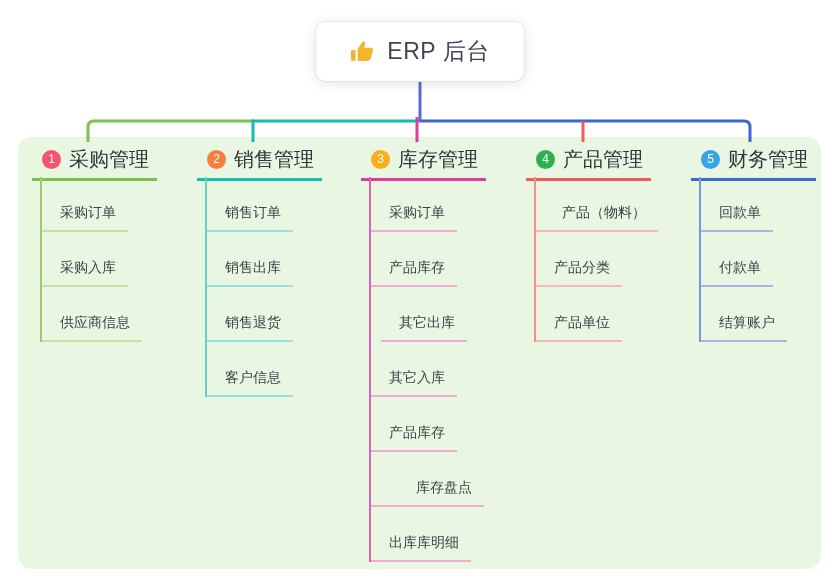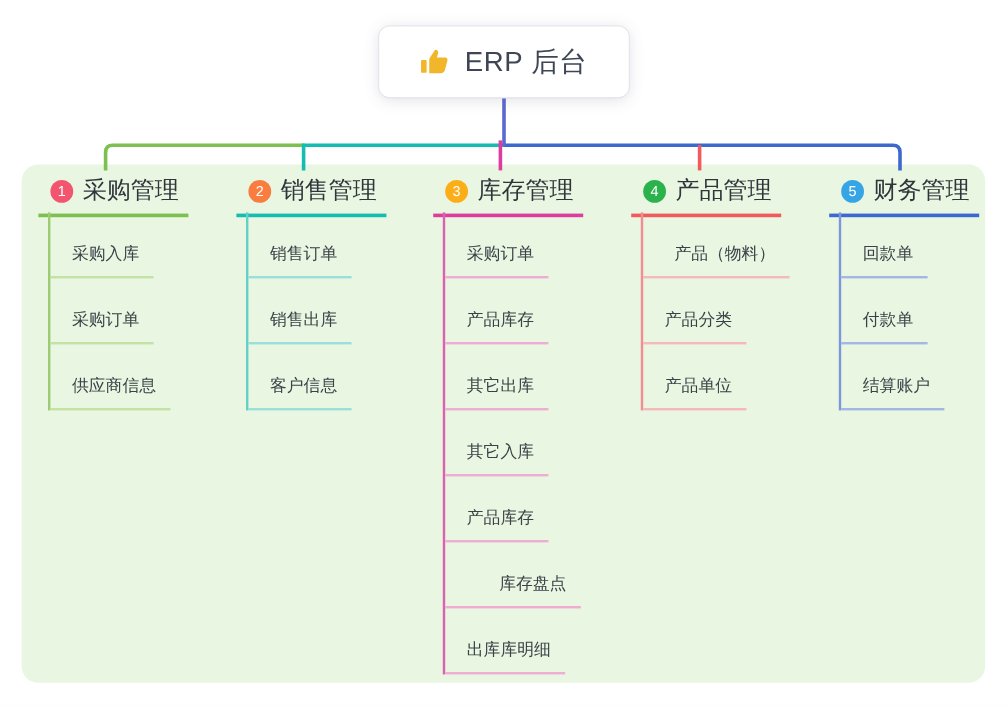--- a/index.html
+++ b/index.html
@@ -62,55 +62,58 @@
     </svg>
     <span class="root-title">ERP 后台</span>
   </div>
 
   <div id="branches">
       <div class="branch" style="left: 32px;"><div class="branch-title" style="border-bottom-color: rgb(125, 191, 80);">
           <span class="badge" style="background: rgb(244, 85, 110);">1</span>
           <span class="branch-label">采购管理</span>
         </div><div class="children" style="border-left-color: rgb(156, 203, 114);">
           <div class="child-row">
-            <div class="child-cell" style="border-bottom-color: rgb(195, 226, 164);"><span>采购入库</span></div>
+            <div class="child-cell" style="border-bottom-color: rgb(195, 226, 164);"><span>采购订单</span></div>
           </div>
           <div class="child-row">
-            <div class="child-cell" style="border-bottom-color: rgb(195, 226, 164);"><span>采购订单</span></div>
+            <div class="child-cell" style="border-bottom-color: rgb(195, 226, 164);"><span>采购入库</span></div>
           </div>
           <div class="child-row">
             <div class="child-cell" style="border-bottom-color: rgb(195, 226, 164);"><span>供应商信息</span></div>
           </div>
         </div></div>
       <div class="branch" style="left: 197px;"><div class="branch-title" style="border-bottom-color: rgb(20, 188, 178);">
           <span class="badge" style="background: rgb(248, 125, 62);">2</span>
           <span class="branch-label">销售管理</span>
         </div><div class="children" style="border-left-color: rgb(102, 207, 198);">
           <div class="child-row">
             <div class="child-cell" style="border-bottom-color: rgb(154, 223, 217);"><span>销售订单</span></div>
           </div>
           <div class="child-row">
             <div class="child-cell" style="border-bottom-color: rgb(154, 223, 217);"><span>销售出库</span></div>
           </div>
           <div class="child-row">
+            <div class="child-cell" style="border-bottom-color: rgb(154, 223, 217);"><span>销售退货</span></div>
+          </div>
+          <div class="child-row">
             <div class="child-cell" style="border-bottom-color: rgb(154, 223, 217);"><span>客户信息</span></div>
           </div>
         </div></div>
       <div class="branch" style="left: 361px;"><div class="branch-title" style="border-bottom-color: rgb(220, 61, 159);">
           <span class="badge" style="background: rgb(251, 174, 23);">3</span>
           <span class="branch-label">库存管理</span>
         </div><div class="children" style="border-left-color: rgb(219, 98, 174);">
           <div class="child-row">
             <div class="child-cell" style="border-bottom-color: rgb(239, 173, 211);"><span>采购订单</span></div>
           </div>
           <div class="child-row">
             <div class="child-cell" style="border-bottom-color: rgb(239, 173, 211);"><span>产品库存</span></div>
           </div>
           <div class="child-row">
-            <div class="child-cell" style="border-bottom-color: rgb(239, 173, 211);"><span>其它出库</span></div>
+            <div class="child-cell" style="border-bottom-color: rgb(239, 173, 211); margin-left: 10px;"><span>其它出库</span></div>
           </div>
           <div class="child-row">
             <div class="child-cell" style="border-bottom-color: rgb(239, 173, 211);"><span>其它入库</span></div>
           </div>
           <div class="child-row">
             <div class="child-cell" style="border-bottom-color: rgb(239, 173, 211);"><span>产品库存</span></div>
           </div>
           <div class="child-row">
             <div class="child-cell" style="border-bottom-color: rgb(239, 173, 211); padding-left: 45px;"><span>库存盘点</span></div>
           </div>

